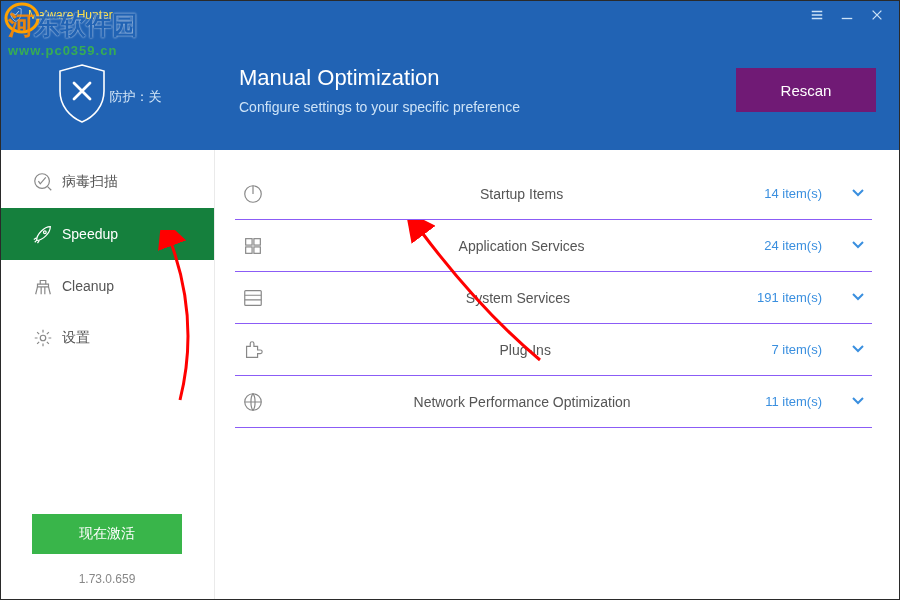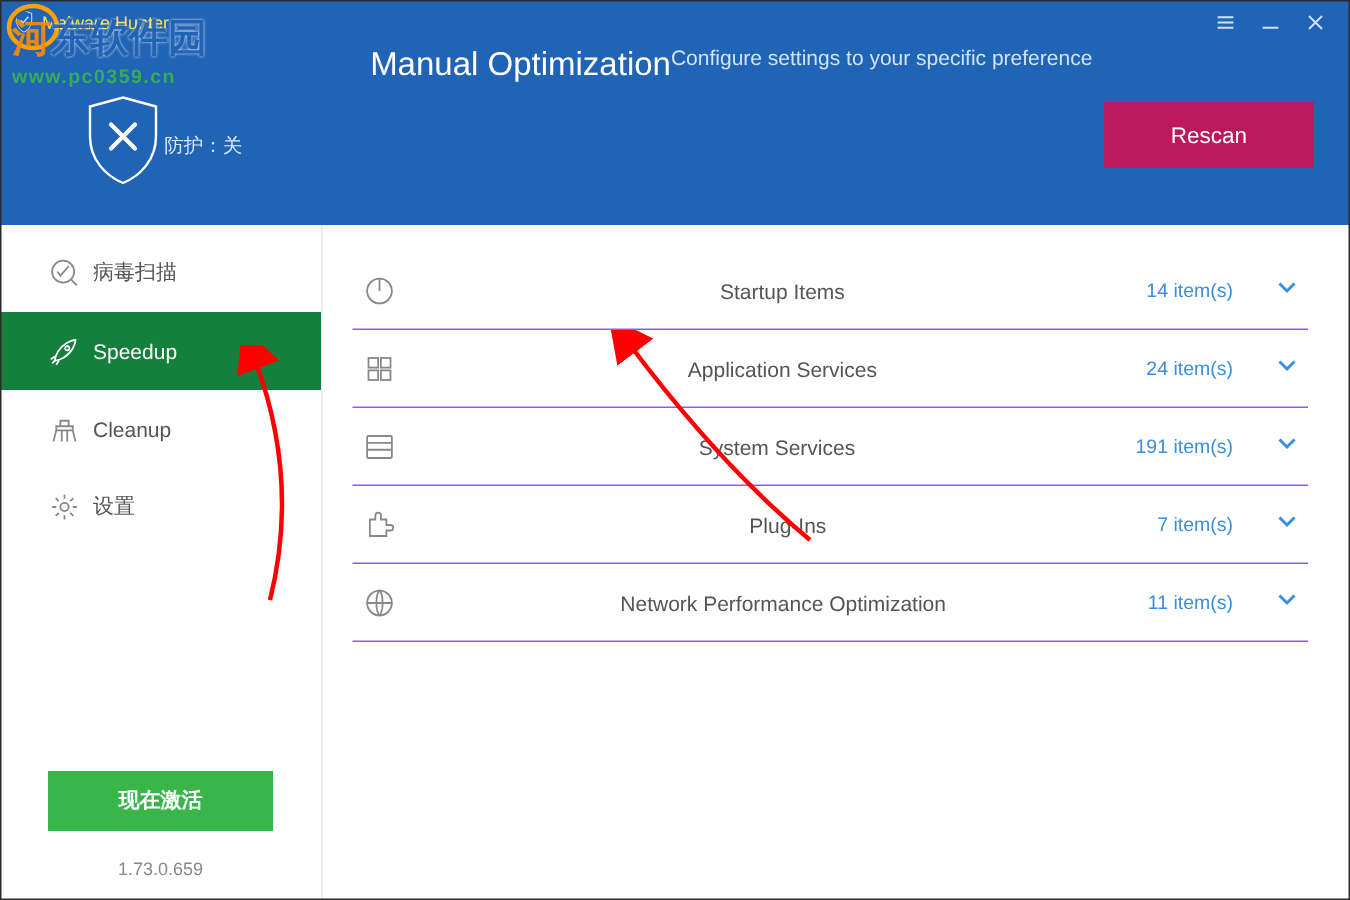--- a/index.html
+++ b/index.html
@@ -10,36 +10,36 @@
     .titlebar .logo-icon svg { width: 16px; height: 16px; }
     .titlebar .spacer { flex: 1; }
     .winctrl { width: 30px; height: 30px; display: flex; align-items: center; justify-content: center; cursor: pointer; }
     .winctrl svg { width: 14px; height: 14px; stroke: #cde3f7; fill: none; stroke-width: 1.5; }
 
     .header { height: 120px; background: #2163b4; display: flex; color: #fff; }
     .header-left { width: 215px; display: flex; flex-direction: row; align-items: center; justify-content: center; padding-top: 6px; }
     .shield-badge { width: 56px; height: 64px; position: relative; }
     .shield-badge svg { width: 56px; height: 64px; }
     .protection-status { margin-top: 8px; font-size: 13px; color: #d7e8f8; }
-    .header-mid { flex: 1; display: flex; justify-content: center; padding-left: 24px; }
+    .header-mid { flex: 1; display: flex; flex-direction: column; justify-content: center; padding-left: 24px; }
     .header-title { font-size: 22px; font-weight: 400; color: #fff; margin-bottom: 8px; }
     .header-sub { font-size: 14px; color: #cde3f7; }
     .header-right { display: flex; align-items: center; padding-right: 24px; }
-    .rescan-btn { background: #be185d; color: #fff; border: none; width: 140px; height: 44px; font-size: 15px; cursor: pointer; }
+    .rescan-btn { background: #701a75; color: #fff; border: none; width: 140px; height: 44px; font-size: 15px; cursor: pointer; }
 
     .content { display: flex; height: 450px; }
     .sidebar { width: 215px; background: #fff; border-right: 1px solid #eaeaea; display: flex; flex-direction: column; }
     .nav-list { list-style: none; padding-top: 6px; }
     .nav-item { height: 52px; display: flex; align-items: center; padding-left: 32px; gap: 8px; color: #555; font-size: 14px; cursor: pointer; }
     .nav-item.active { background: #15803d; color: #fff; }
     .nav-item .nav-icon { width: 22px; height: 22px; display: flex; align-items: center; justify-content: center; }
     .nav-item .nav-icon svg { width: 22px; height: 22px; stroke: #888; fill: none; stroke-width: 1.3; }
     .nav-item.active .nav-icon svg { stroke: #fff; }
     .sidebar-spacer { flex: 1; }
-    .activate-btn { background: #39b54a; color: #fff; border: none; width: 150px; height: 40px; font-size: 14px; margin: 0 auto 18px; display: block; cursor: pointer; font-weight: bold; }
+    .activate-btn { background: #39b54a; color: #fff; border: none; width: 150px; height: 40px; font-size: 14px; margin: 0 auto 18px; display: block; cursor: pointer; }
     .version { text-align: center; color: #888; font-size: 12px; margin-bottom: 14px; }
 
     .main { flex: 1; padding: 18px 28px 18px 20px; overflow-y: auto; }
     .opt-row { height: 52px; display: flex; align-items: center; border-bottom: 1px solid #8b5cf6; padding: 0 6px; cursor: pointer; text-align: center; }
     .opt-icon { width: 24px; height: 24px; margin-right: 14px; display: flex; align-items: center; justify-content: center; }
     .opt-icon svg { width: 22px; height: 22px; stroke: #888; fill: none; stroke-width: 1.3; }
     .opt-label { flex: 1; color: #555; font-size: 14px; }
     .opt-count { color: #3a8fdf; font-size: 13px; margin-right: 28px; }
     .opt-chevron svg { width: 16px; height: 16px; stroke: #3a8fdf; fill: none; stroke-width: 2; }
 

